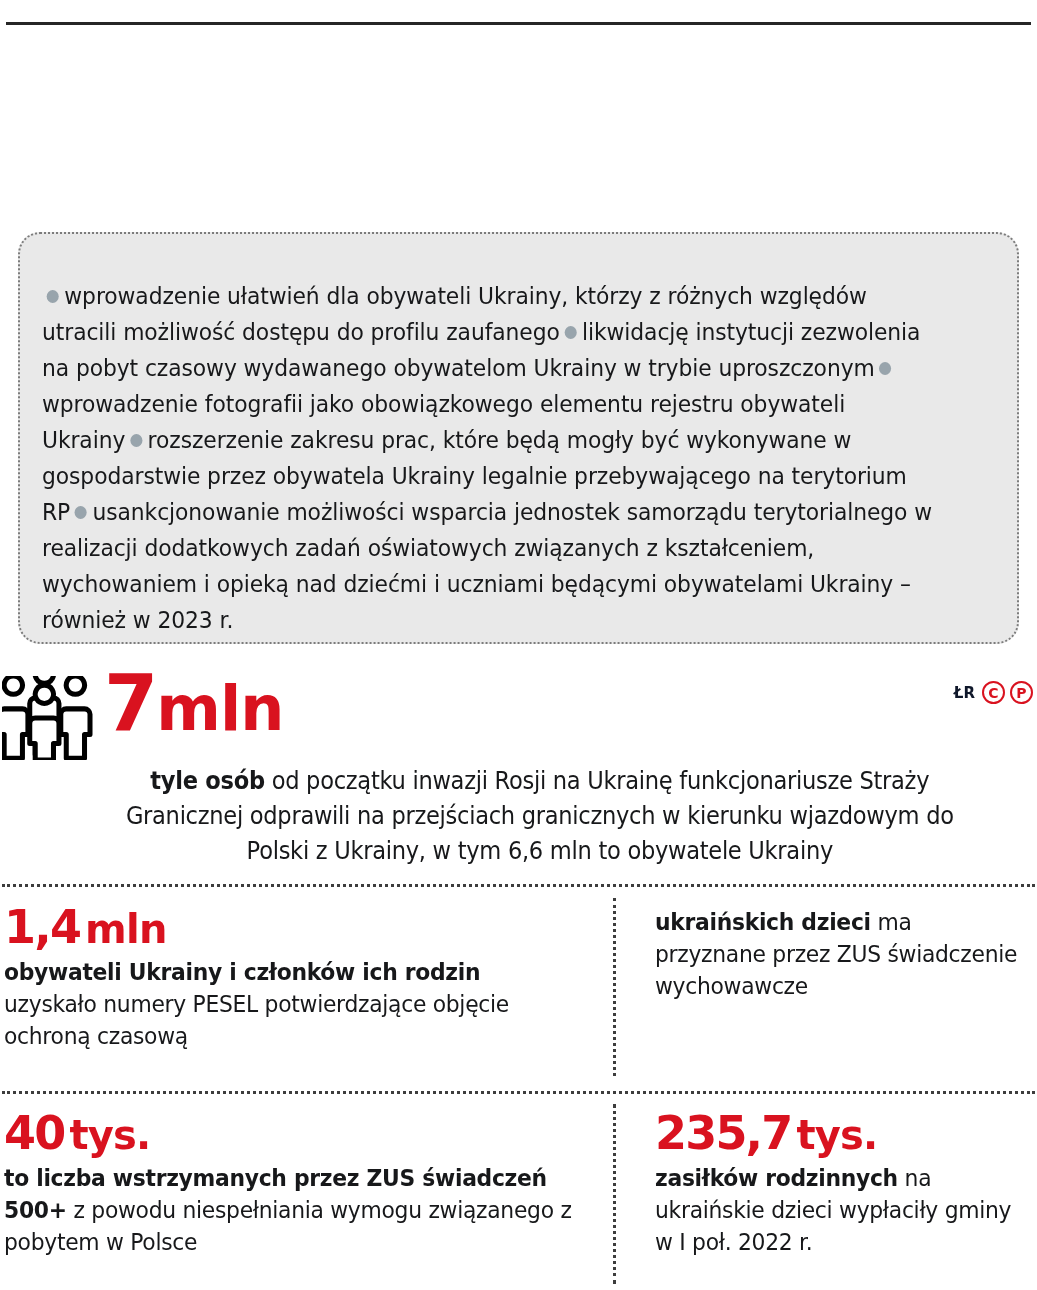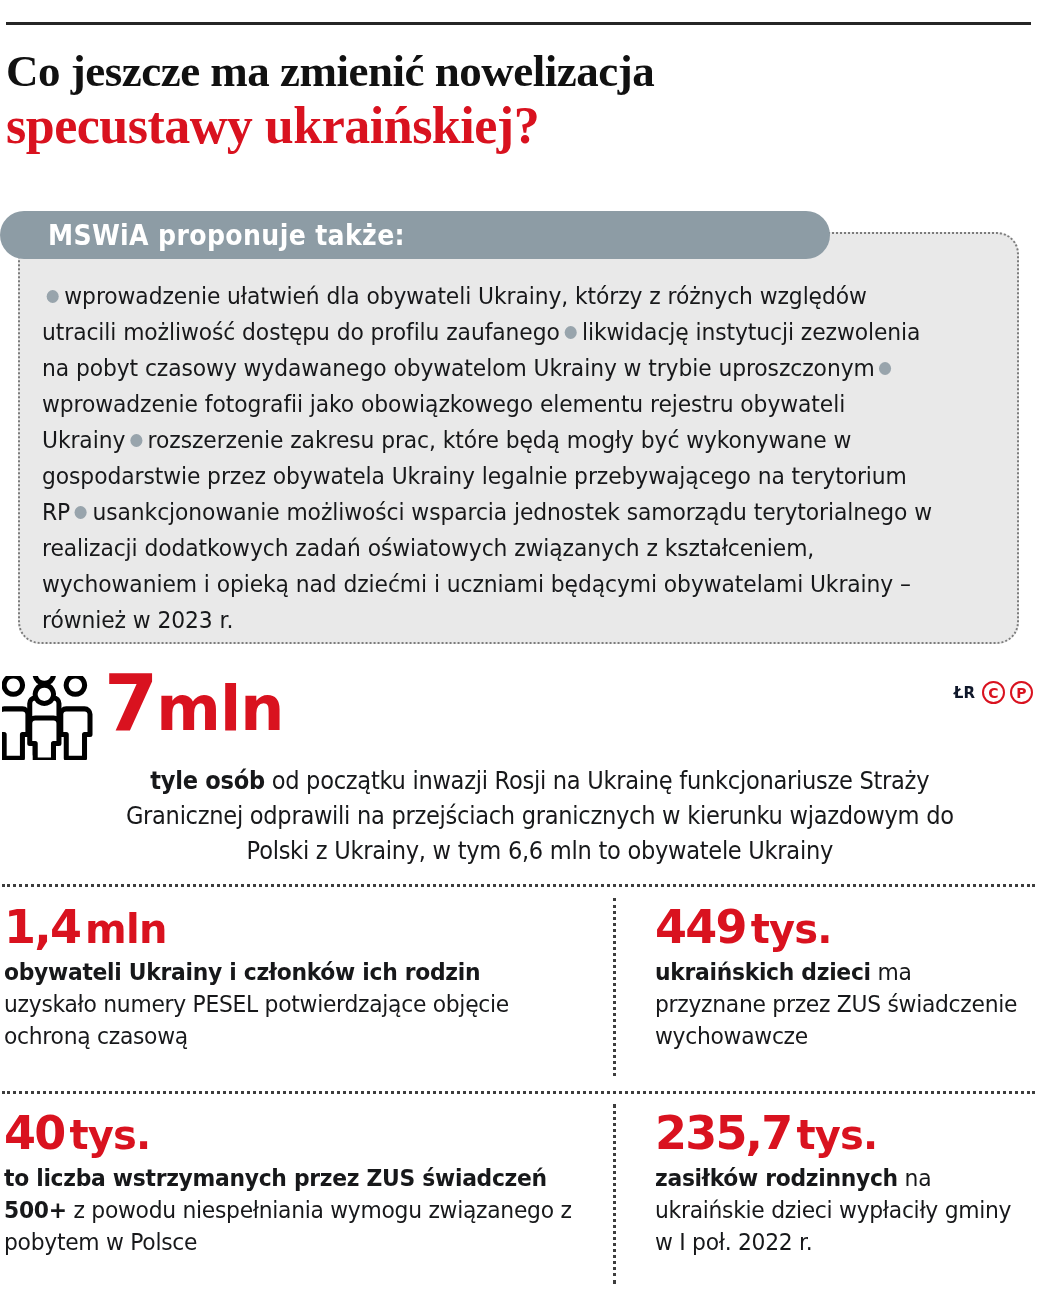--- a/index.html
+++ b/index.html
@@ -264,30 +264,23 @@
   }
   .stat-desc b { font-weight: 700; }
 </style>
 </head>
 <body>
 
 <div class="page">
 
   <div class="top-rule"></div>
 
-  <div class="headline">
-    <div class="headline-line headline-line-1">Co jeszcze ma zmienić nowelizacja</div>
-    <div class="headline-line headline-line-2">specustawy ukraińskiej?</div>
-  </div>
 
   <div class="proposal-box"></div>
 
-  <div class="proposal-banner">
-    <span class="proposal-banner-label">MSWiA proponuje także:</span>
-  </div>
 
   <div class="proposal-text">
     <span class="sep-dot"></span><span>wprowadzenie ułatwień dla obywateli Ukrainy, którzy z różnych względów utracili możliwość dostępu do profilu zaufanego</span><span class="sep-dot"></span><span>likwidację instytucji zezwolenia na pobyt czasowy wydawanego obywatelom Ukrainy w trybie uproszczonym</span><span class="sep-dot"></span><span>wprowadzenie fotografii jako obowiązkowego elementu rejestru obywateli Ukrainy</span><span class="sep-dot"></span><span>rozszerzenie zakresu prac, które będą mogły być wykonywane w gospodarstwie przez obywatela Ukrainy legalnie przebywającego na terytorium RP</span><span class="sep-dot"></span><span>usankcjonowanie możliwości wsparcia jednostek samorządu terytorialnego w realizacji dodatkowych zadań oświatowych związanych z kształceniem, wychowaniem i opieką nad dziećmi i uczniami będącymi obywatelami Ukrainy – również w 2023 r.</span>
   </div>
 
   <div class="source">
     <div class="source-marks">
       <span class="source-initials">ŁR</span>
       <span class="mark-circle">C</span>
       <span class="mark-circle">P</span>
@@ -325,23 +318,20 @@
   <div class="stat stat-left stat-top">
     <div class="stat-value">
       <span class="stat-number">1,4</span><span class="stat-unit">mln</span>
     </div>
     <div class="stat-desc">
       <b>obywateli Ukrainy i członków ich rodzin</b><span> uzyskało numery PESEL potwierdzające objęcie ochroną czasową</span>
     </div>
   </div>
 
   <div class="stat stat-right stat-top">
-    <div class="stat-value">
-      <span class="stat-number">449</span><span class="stat-unit">tys.</span>
-    </div>
     <div class="stat-desc">
       <b>ukraińskich dzieci</b><span> ma przyznane przez ZUS świadczenie wychowawcze</span>
     </div>
   </div>
 
   <div class="stat stat-left stat-bottom">
     <div class="stat-value">
       <span class="stat-number">40</span><span class="stat-unit">tys.</span>
     </div>
     <div class="stat-desc">

